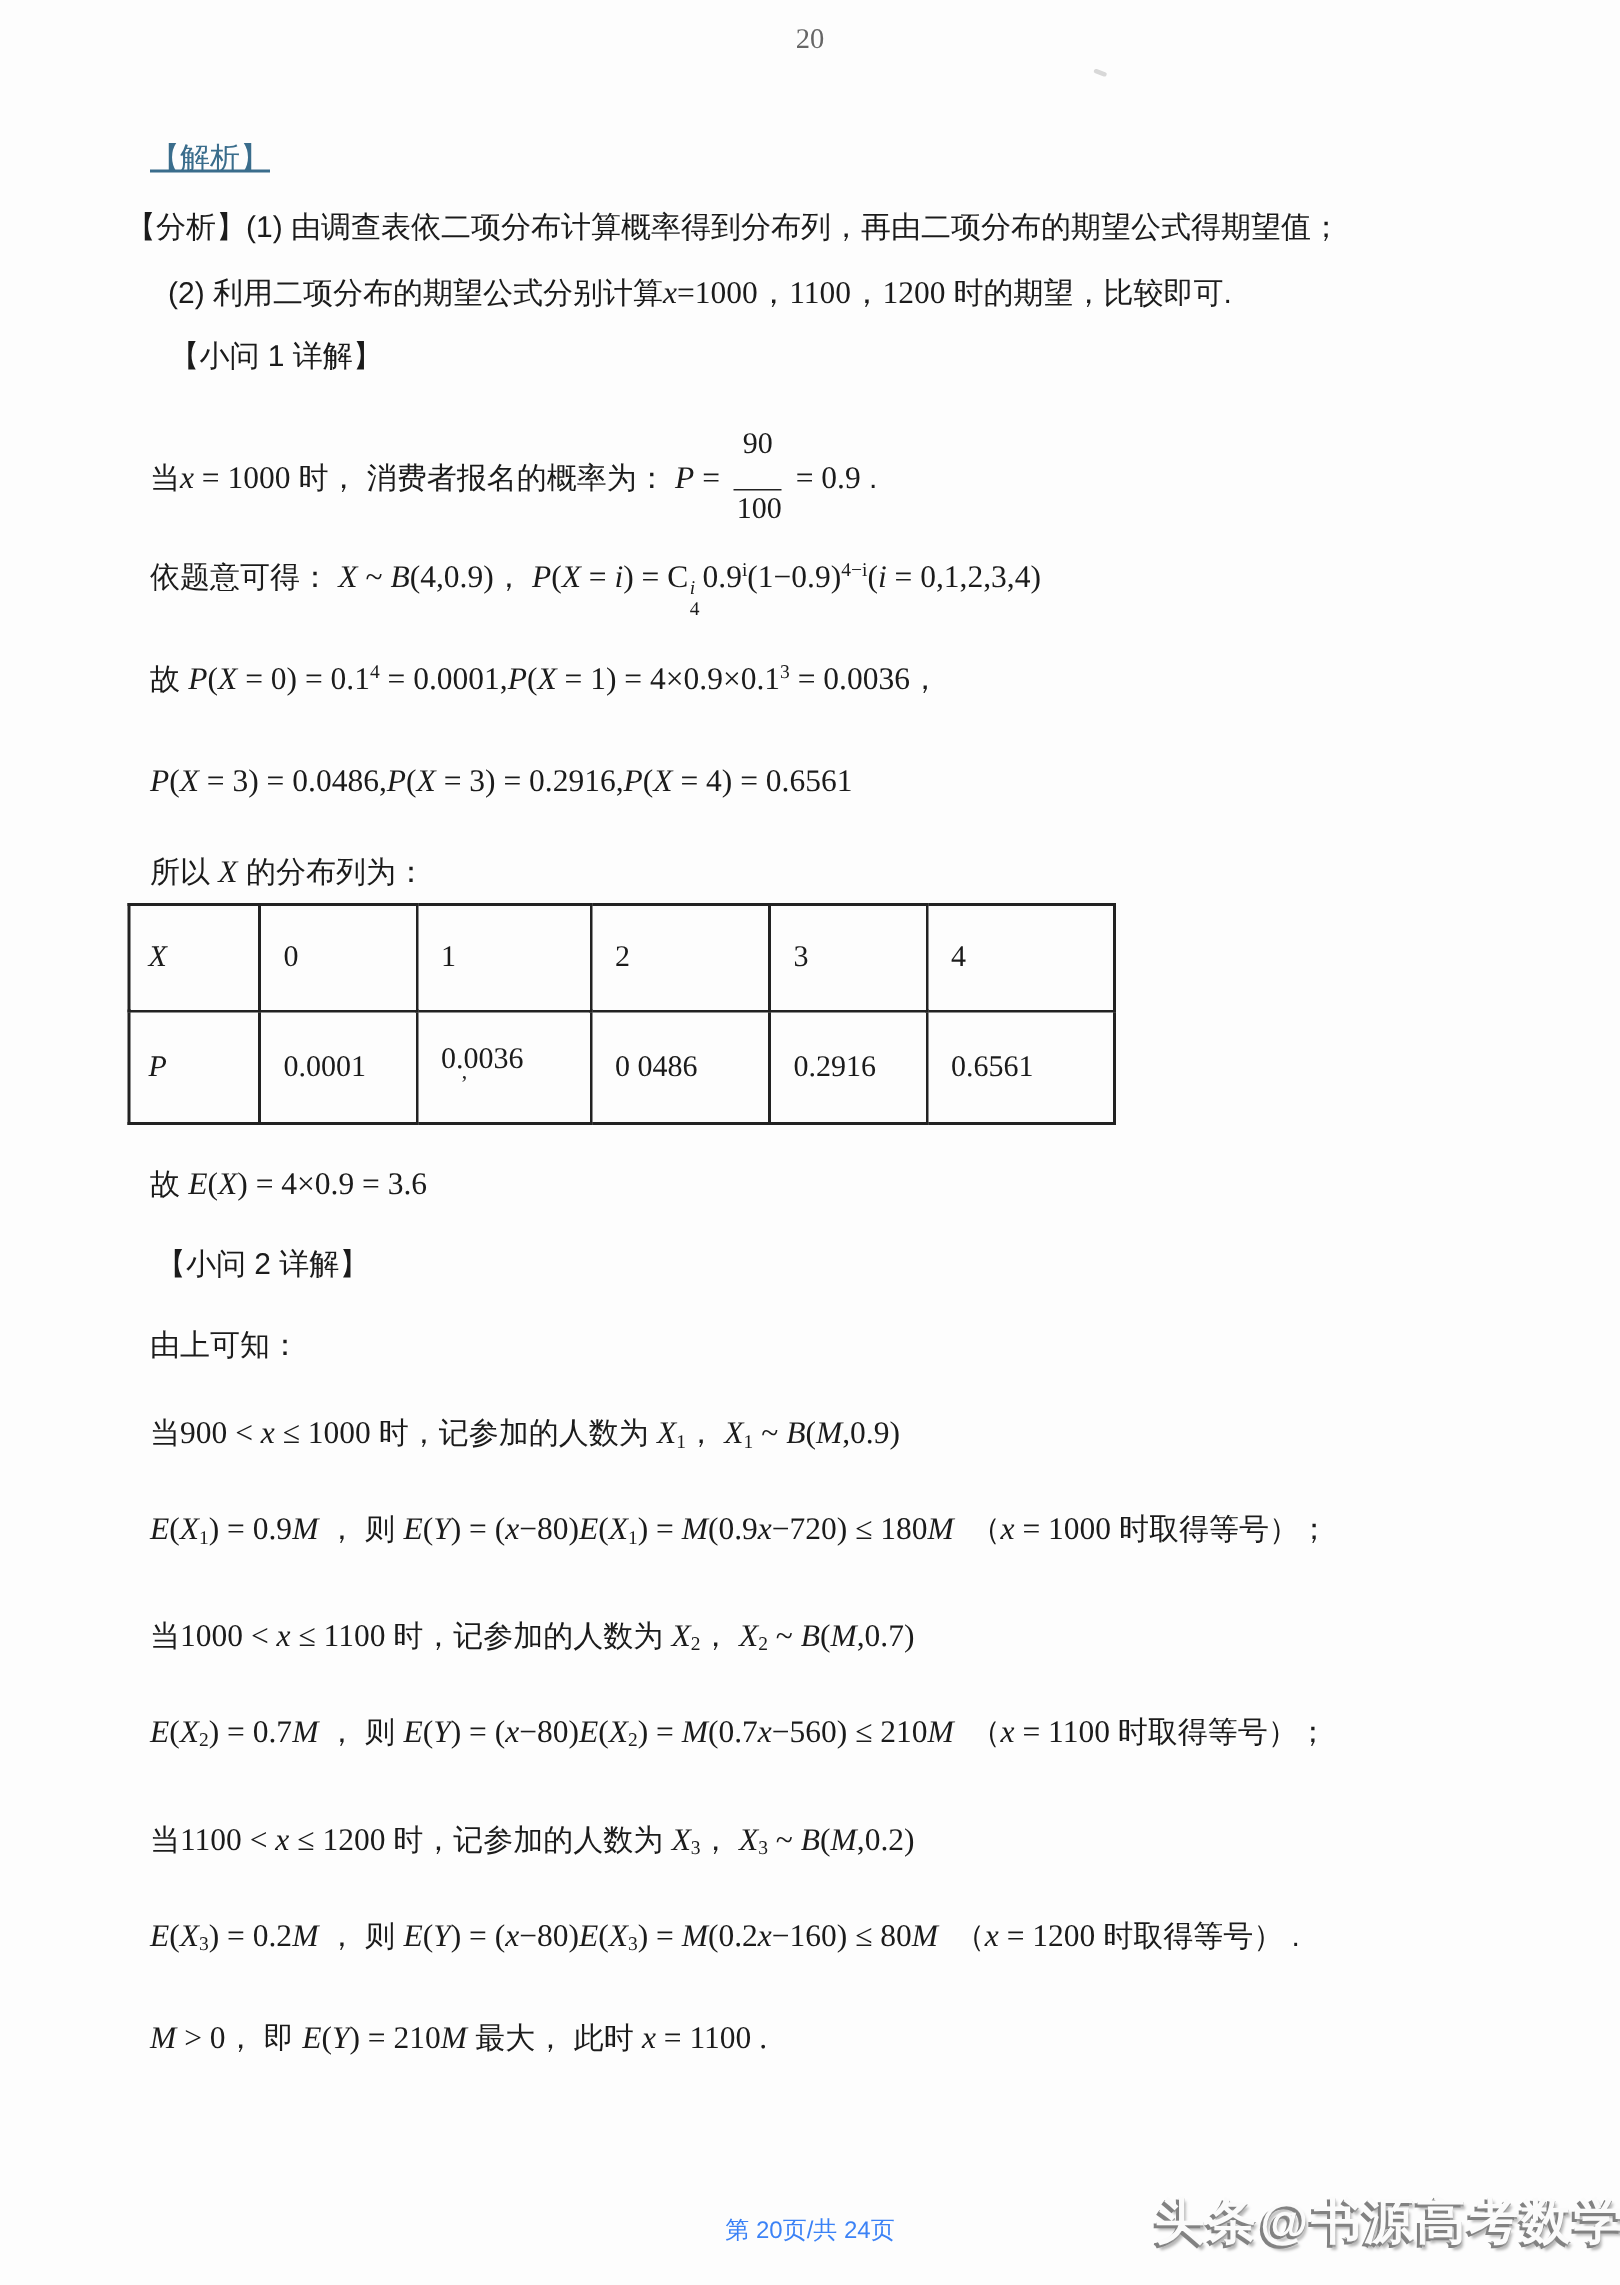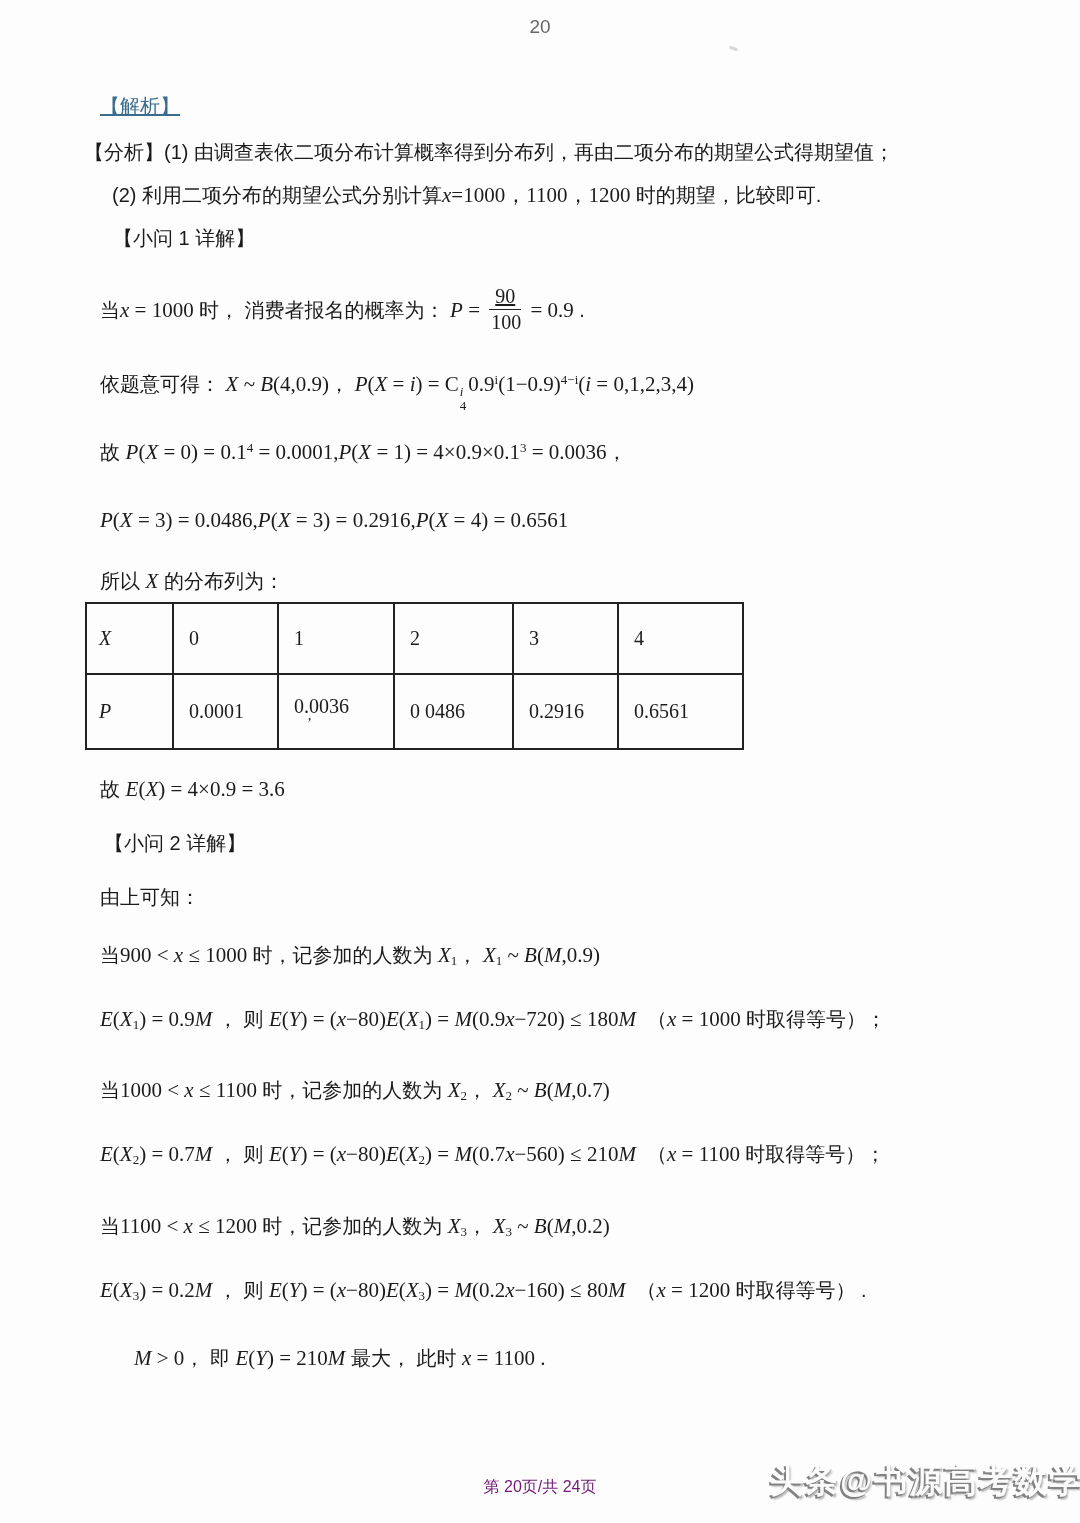--- a/index.html
+++ b/index.html
@@ -2,56 +2,56 @@
 <html><head>
 <meta charset="utf-8">
 <style>
   html,body{margin:0;padding:0;background:#fdfdfd;}
   .page{
     position:relative;width:1080px;height:1523px;background:#fdfdfd;
     font-family:"Liberation Sans",sans-serif;color:#1b1b1b;overflow:hidden;
   }
   .pagenum{
     position:absolute;top:16px;left:0;width:100%;text-align:center;
-    font-family:Liberation Sans, sans-serif;font-size:19px;color:#666;
+    font-family:Liberation Serif, serif;font-size:19px;color:#666;
   }
   .speck{position:absolute;left:729px;top:47px;width:9px;height:3px;background:#d8d8d8;border-radius:2px;transform:rotate(20deg);}
   .line{position:absolute;white-space:pre;font-size:20px;line-height:1.3;}
   .line .c{font-family:"Liberation Sans",sans-serif;}
   .line .m{font-family:"Liberation Serif",serif;font-style:italic;font-size:21px;}
   .line .r{font-family:"Liberation Serif",serif;font-size:21px;}
   .line sup,.line sub{font-family:"Liberation Serif",serif;font-size:13px;}
   .line sup{vertical-align:0.55em;}
   .line sub{vertical-align:-0.25em;}
   .teal{color:#3a6d8c;text-decoration:underline;}
   .frac{
     display:inline-block;vertical-align:middle;text-align:center;
     font-family:"Liberation Serif",serif;font-size:20px;line-height:1.15;margin:0 4px;
     transform:translateY(-2px);
   }
-  .frac .num{display:block;border-bottom:1.7px solid #222;padding:0 6px 1px;text-decoration:underline;}
+  .frac .num{display:block;border-bottom:1.7px solid #222;padding:0 6px 18px;}
   .frac .den{display:block;padding-top:1px;text-align:right;}
   .ss{
     display:inline-flex;flex-direction:column;align-items:flex-start;
     vertical-align:-0.4em;font-family:"Liberation Serif",serif;
     font-size:13px;line-height:1.05;margin:0 2px 0 1px;
   }
   .ss .s-sup{font-style:italic;}
   .dist-table{position:absolute;left:85px;top:602px;border-collapse:collapse;table-layout:fixed;}
   .dist-table td{
     border:2px solid #222;font-family:"Liberation Serif",serif;font-size:20px;
     vertical-align:middle;padding-left:15px;position:relative;background:#fdfdfd;
   }
   .dist-table td.var{font-style:italic;padding-left:12px;}
   .row-x td{height:67px;}
   .row-p td{height:71px;}
   .stray{position:absolute;left:28px;top:40px;font-size:15px;color:#222;}
   .footer{
     position:absolute;top:1477px;left:0;width:100%;text-align:center;
-    font-size:16px;color:#701a75;
+    font-size:16px;color:#3b82f6;
   }
   .watermark{
     position:absolute;left:770px;top:1459px;
     font-size:33px;font-weight:bold;letter-spacing:2px;
     color:#fbfbfb;
     text-shadow:-2px 2px 0 #828282, 0 1px 0 #9a9a9a, 1px 3px 2px #b5b5b5;
     font-family:"Liberation Sans",sans-serif;white-space:pre;
   }
 </style>
 </head>
@@ -74,21 +74,21 @@
       <div class="line" style="top: 568px; left: 100px;"><span class="c">所以 </span><span class="m">X</span><span class="c"> 的分布列为：</span></div>
       <div class="line" style="top: 776px; left: 100px;"><span class="c">故 </span><span class="m">E</span><span class="r">(</span><span class="m">X</span><span class="r">) = 4×0.9 = 3.6</span></div>
       <div class="line" style="top: 830px; left: 104px;"><span class="c">【小问 2 详解】</span></div>
       <div class="line" style="top: 884px; left: 100px;"><span class="c">由上可知：</span></div>
       <div class="line" style="top: 942px; left: 100px;"><span class="c">当</span><span class="r">900 &lt; </span><span class="m">x</span><span class="r"> ≤ 1000 </span><span class="c">时，记参加的人数为 </span><span class="m">X</span><sub>1</sub><span class="c">， </span><span class="m">X</span><sub>1</sub><span class="r"> ~ </span><span class="m">B</span><span class="r">(</span><span class="m">M</span><span class="r">,0.9)</span></div>
       <div class="line" style="top: 1006px; left: 100px;"><span class="m">E</span><span class="r">(</span><span class="m">X</span><sub>1</sub><span class="r">) = 0.9</span><span class="m">M</span><span class="c"> ， 则 </span><span class="m">E</span><span class="r">(</span><span class="m">Y</span><span class="r">) = (</span><span class="m">x</span><span class="r">−80)</span><span class="m">E</span><span class="r">(</span><span class="m">X</span><sub>1</sub><span class="r">) = </span><span class="m">M</span><span class="r">(0.9</span><span class="m">x</span><span class="r">−720) ≤ 180</span><span class="m">M</span><span class="c">  （</span><span class="m">x</span><span class="r"> = 1000 </span><span class="c">时取得等号）；</span></div>
       <div class="line" style="top: 1077px; left: 100px;"><span class="c">当</span><span class="r">1000 &lt; </span><span class="m">x</span><span class="r"> ≤ 1100 </span><span class="c">时，记参加的人数为 </span><span class="m">X</span><sub>2</sub><span class="c">， </span><span class="m">X</span><sub>2</sub><span class="r"> ~ </span><span class="m">B</span><span class="r">(</span><span class="m">M</span><span class="r">,0.7)</span></div>
       <div class="line" style="top: 1141px; left: 100px;"><span class="m">E</span><span class="r">(</span><span class="m">X</span><sub>2</sub><span class="r">) = 0.7</span><span class="m">M</span><span class="c"> ， 则 </span><span class="m">E</span><span class="r">(</span><span class="m">Y</span><span class="r">) = (</span><span class="m">x</span><span class="r">−80)</span><span class="m">E</span><span class="r">(</span><span class="m">X</span><sub>2</sub><span class="r">) = </span><span class="m">M</span><span class="r">(0.7</span><span class="m">x</span><span class="r">−560) ≤ 210</span><span class="m">M</span><span class="c">  （</span><span class="m">x</span><span class="r"> = 1100 </span><span class="c">时取得等号）；</span></div>
       <div class="line" style="top: 1213px; left: 100px;"><span class="c">当</span><span class="r">1100 &lt; </span><span class="m">x</span><span class="r"> ≤ 1200 </span><span class="c">时，记参加的人数为 </span><span class="m">X</span><sub>3</sub><span class="c">， </span><span class="m">X</span><sub>3</sub><span class="r"> ~ </span><span class="m">B</span><span class="r">(</span><span class="m">M</span><span class="r">,0.2)</span></div>
       <div class="line" style="top: 1277px; left: 100px;"><span class="m">E</span><span class="r">(</span><span class="m">X</span><sub>3</sub><span class="r">) = 0.2</span><span class="m">M</span><span class="c"> ， 则 </span><span class="m">E</span><span class="r">(</span><span class="m">Y</span><span class="r">) = (</span><span class="m">x</span><span class="r">−80)</span><span class="m">E</span><span class="r">(</span><span class="m">X</span><sub>3</sub><span class="r">) = </span><span class="m">M</span><span class="r">(0.2</span><span class="m">x</span><span class="r">−160) ≤ 80</span><span class="m">M</span><span class="c">  （</span><span class="m">x</span><span class="r"> = 1200 </span><span class="c">时取得等号） .</span></div>
-      <div class="line" style="top: 1345px; left: 100px; margin-left: 34px;"><span class="m">M</span><span class="r"> &gt; 0</span><span class="c">， 即 </span><span class="m">E</span><span class="r">(</span><span class="m">Y</span><span class="r">) = 210</span><span class="m">M</span><span class="c"> 最大， 此时 </span><span class="m">x</span><span class="r"> = 1100 .</span></div>
+      <div class="line" style="top: 1345px; left: 100px;"><span class="m">M</span><span class="r"> &gt; 0</span><span class="c">， 即 </span><span class="m">E</span><span class="r">(</span><span class="m">Y</span><span class="r">) = 210</span><span class="m">M</span><span class="c"> 最大， 此时 </span><span class="m">x</span><span class="r"> = 1100 .</span></div>
     </div>
 
   <table class="dist-table">
     <colgroup>
       <col style="width:87px">
         <col style="width:105px">
         <col style="width:116px">
       <col style="width:119px">
         <col style="width:105px">
         <col style="width:125px">

